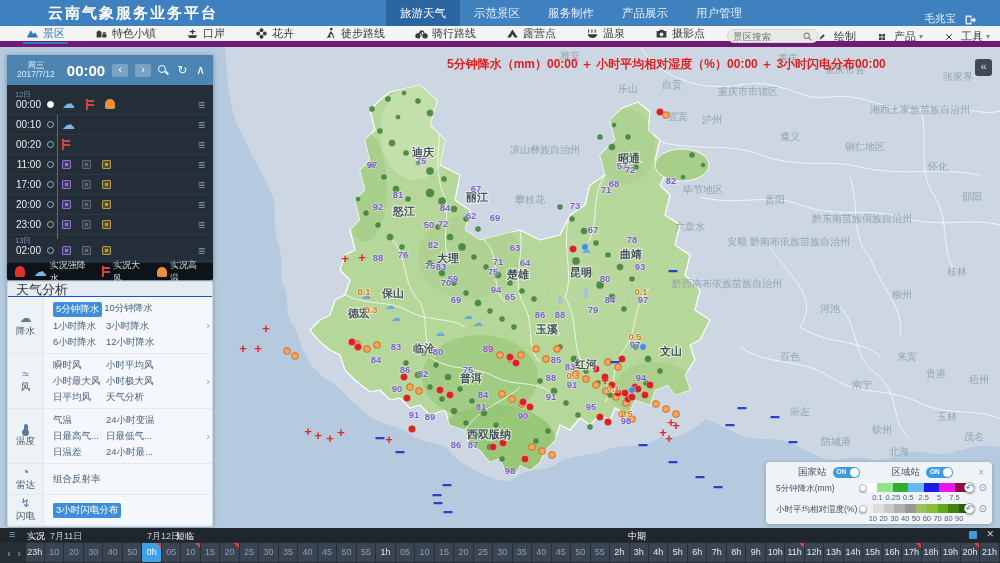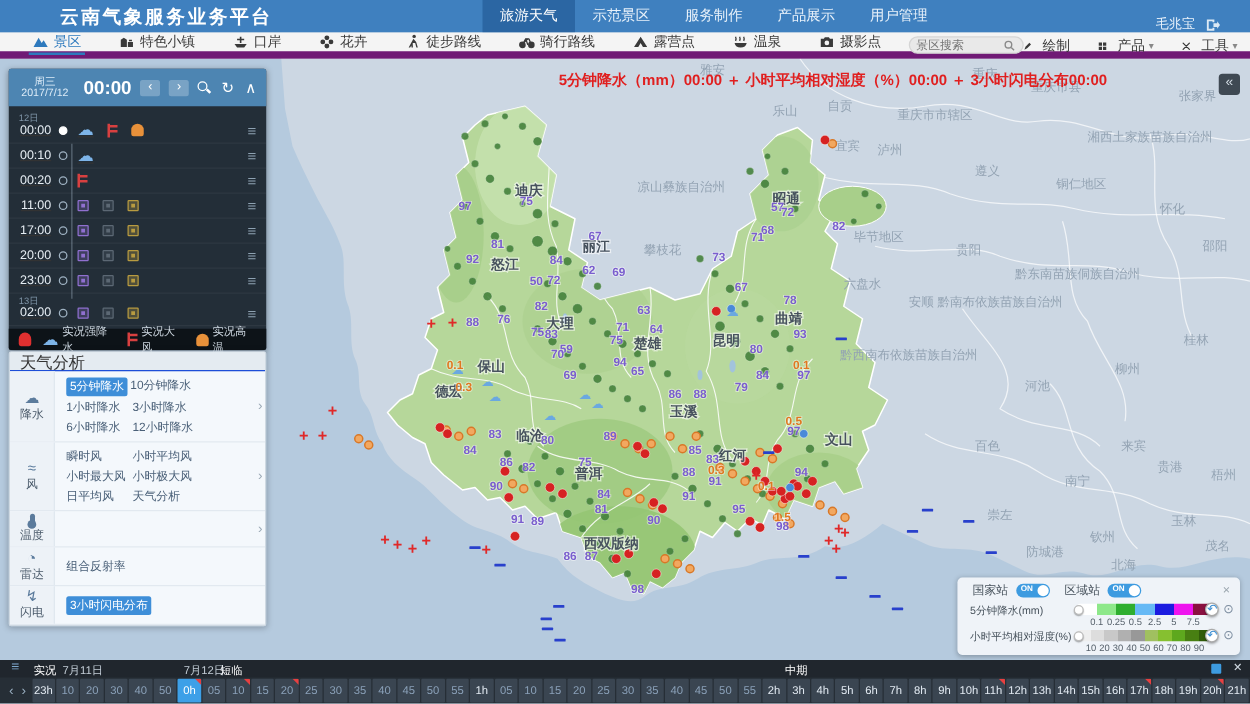--- a/index.html
+++ b/index.html
@@ -93,21 +93,21 @@
   .ic-thermo::after { content:""; position:absolute; left:-1.5px; bottom:-2px; width:7px; height:7px; background:#5b7b9c; border-radius:50%; }
   .an-name { color:#4a5a6a; font-size:9.5px; margin-top:1px; }
   .an-opts { flex:1; display:flex; flex-wrap:wrap; padding:3px 10px 3px 8px; align-content:center; }
   .an-opt { width:51px; font-size:9.5px; color:#4a6078; margin:1.5px 1px; cursor:pointer; white-space:nowrap; overflow:hidden; }
   .an-opt.sel { background:#3e8ed8; color:#fff; border-radius:2px; padding:1px 3px; width:auto; }
   .an-more { position:absolute; right:2px; top:50%; transform:translateY(-50%); color:#9aa8b5; font-size:11px; cursor:pointer; }
 
   
   #lpanel { position:absolute; left:766px; top:415px; width:226px; height:62px; background:rgba(255,255,255,.78); border-radius:4px; box-shadow:0 1px 4px rgba(0,0,0,.25); font-size:9px; }
   #lp-row1 { display:flex; align-items:center; height:18px; padding:2px 8px 0 12px; }
-  .lp-tglb { color:#45505a; font-size:9.5px; }
+  .lp-tglb { color:#45505a; font-size:9.5px;margin-left:20px; }
   .toggle { width:27px; height:11px; background:#3d9be0; border-radius:6px; position:relative; margin:0 12px 0 6px; cursor:pointer; }
   .toggle .on { position:absolute; left:4px; top:1.5px; color:#fff; font-size:6.5px; font-weight:bold; }
   .toggle .knob { position:absolute; right:1px; top:1px; width:9px; height:9px; background:#fff; border-radius:50%; }
   #lp-close { margin-left:auto; color:#9aa5ae; font-size:10px; cursor:pointer; }
   .scale-row { position:relative; height:21px; padding-left:10px; }
   .scale-lb { position:absolute; left:10px; top:3px; color:#45505a; font-size:8.5px; }
   .scale-bar { position:absolute; left:96px; top:3px; width:108px; height:9px; border-radius:2px; }
   .scale-ticks { position:absolute; left:96px; top:13px; width:108px; height:8px; }
   .scale-ticks span { position:absolute; transform:translateX(-50%); color:#55606a; font-size:7.5px; }
   .hnd-l { position:absolute; left:-3px; top:0.5px; width:8px; height:8px; background:#fff; border:1px solid #bbb; border-radius:50%; box-shadow:0 1px 1px rgba(0,0,0,.3); }
@@ -789,20 +789,28 @@
               <span class="an-opt">日平均风</span>
               <span class="an-opt">天气分析</span>
             </div>
             <span class="an-more">›</span>
           </div>
           <div class="an-group">
             <div class="an-left">
               <span class="ic-thermo"></span>
               <div class="an-name">温度</div>
             </div>
+            <div class="an-opts">
+              <span class="an-opt">气温</span>
+              <span class="an-opt">24小时变温</span>
+              <span class="an-opt">日最高气...</span>
+              <span class="an-opt">日最低气...</span>
+              <span class="an-opt">日温差</span>
+              <span class="an-opt">24小时最...</span>
+            </div>
             <span class="an-more">›</span>
           </div>
           <div class="an-group">
             <div class="an-left">
               <span class="an-ic">◔</span>
               <div class="an-name">雷达</div>
             </div>
             <div class="an-opts">
               <span class="an-opt">组合反射率</span>
             </div>

